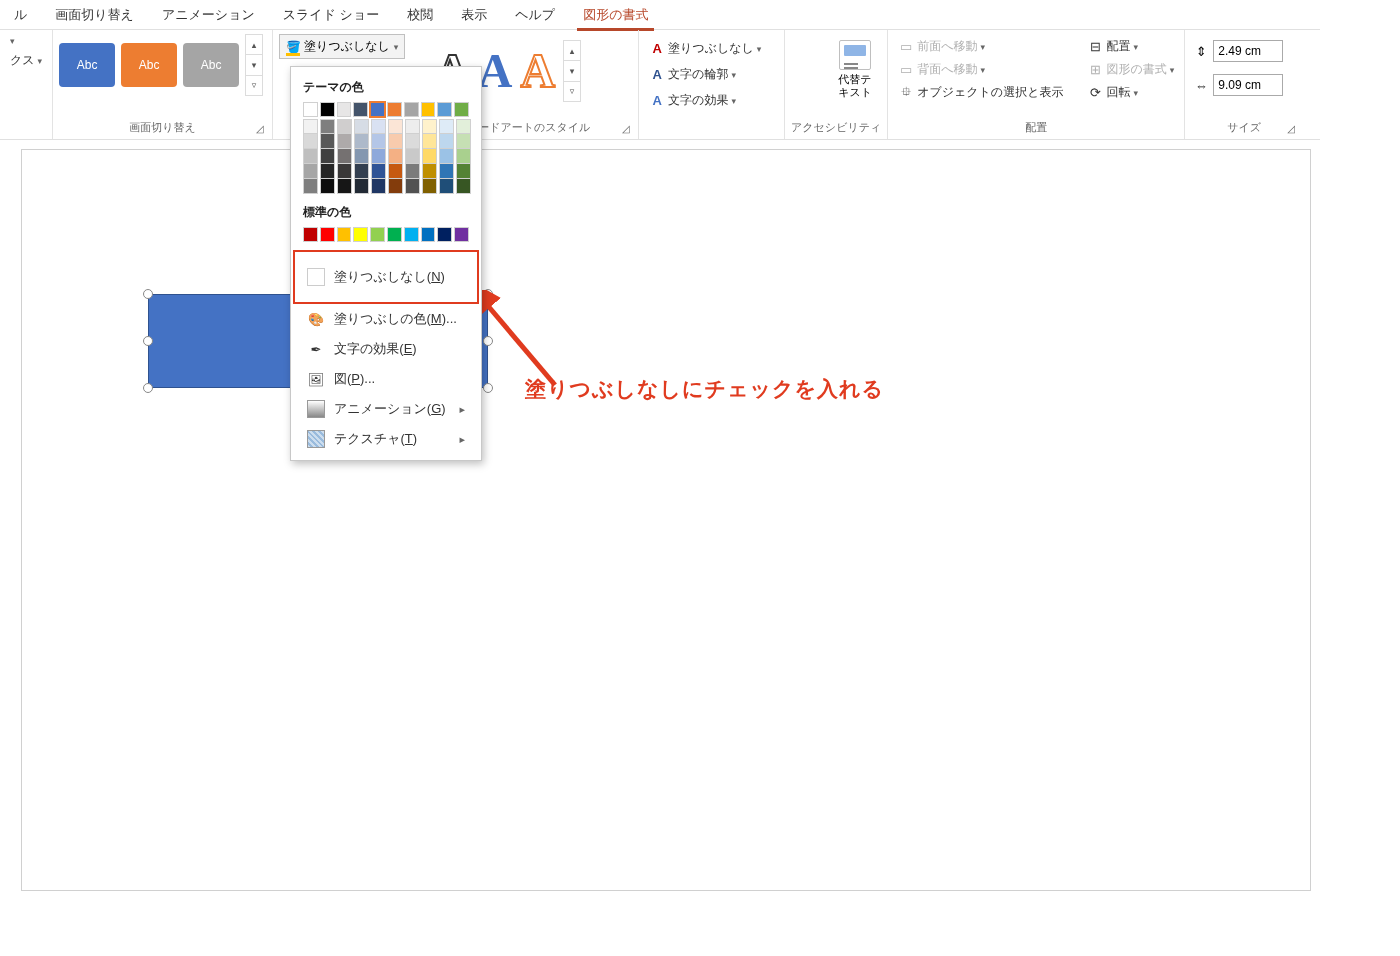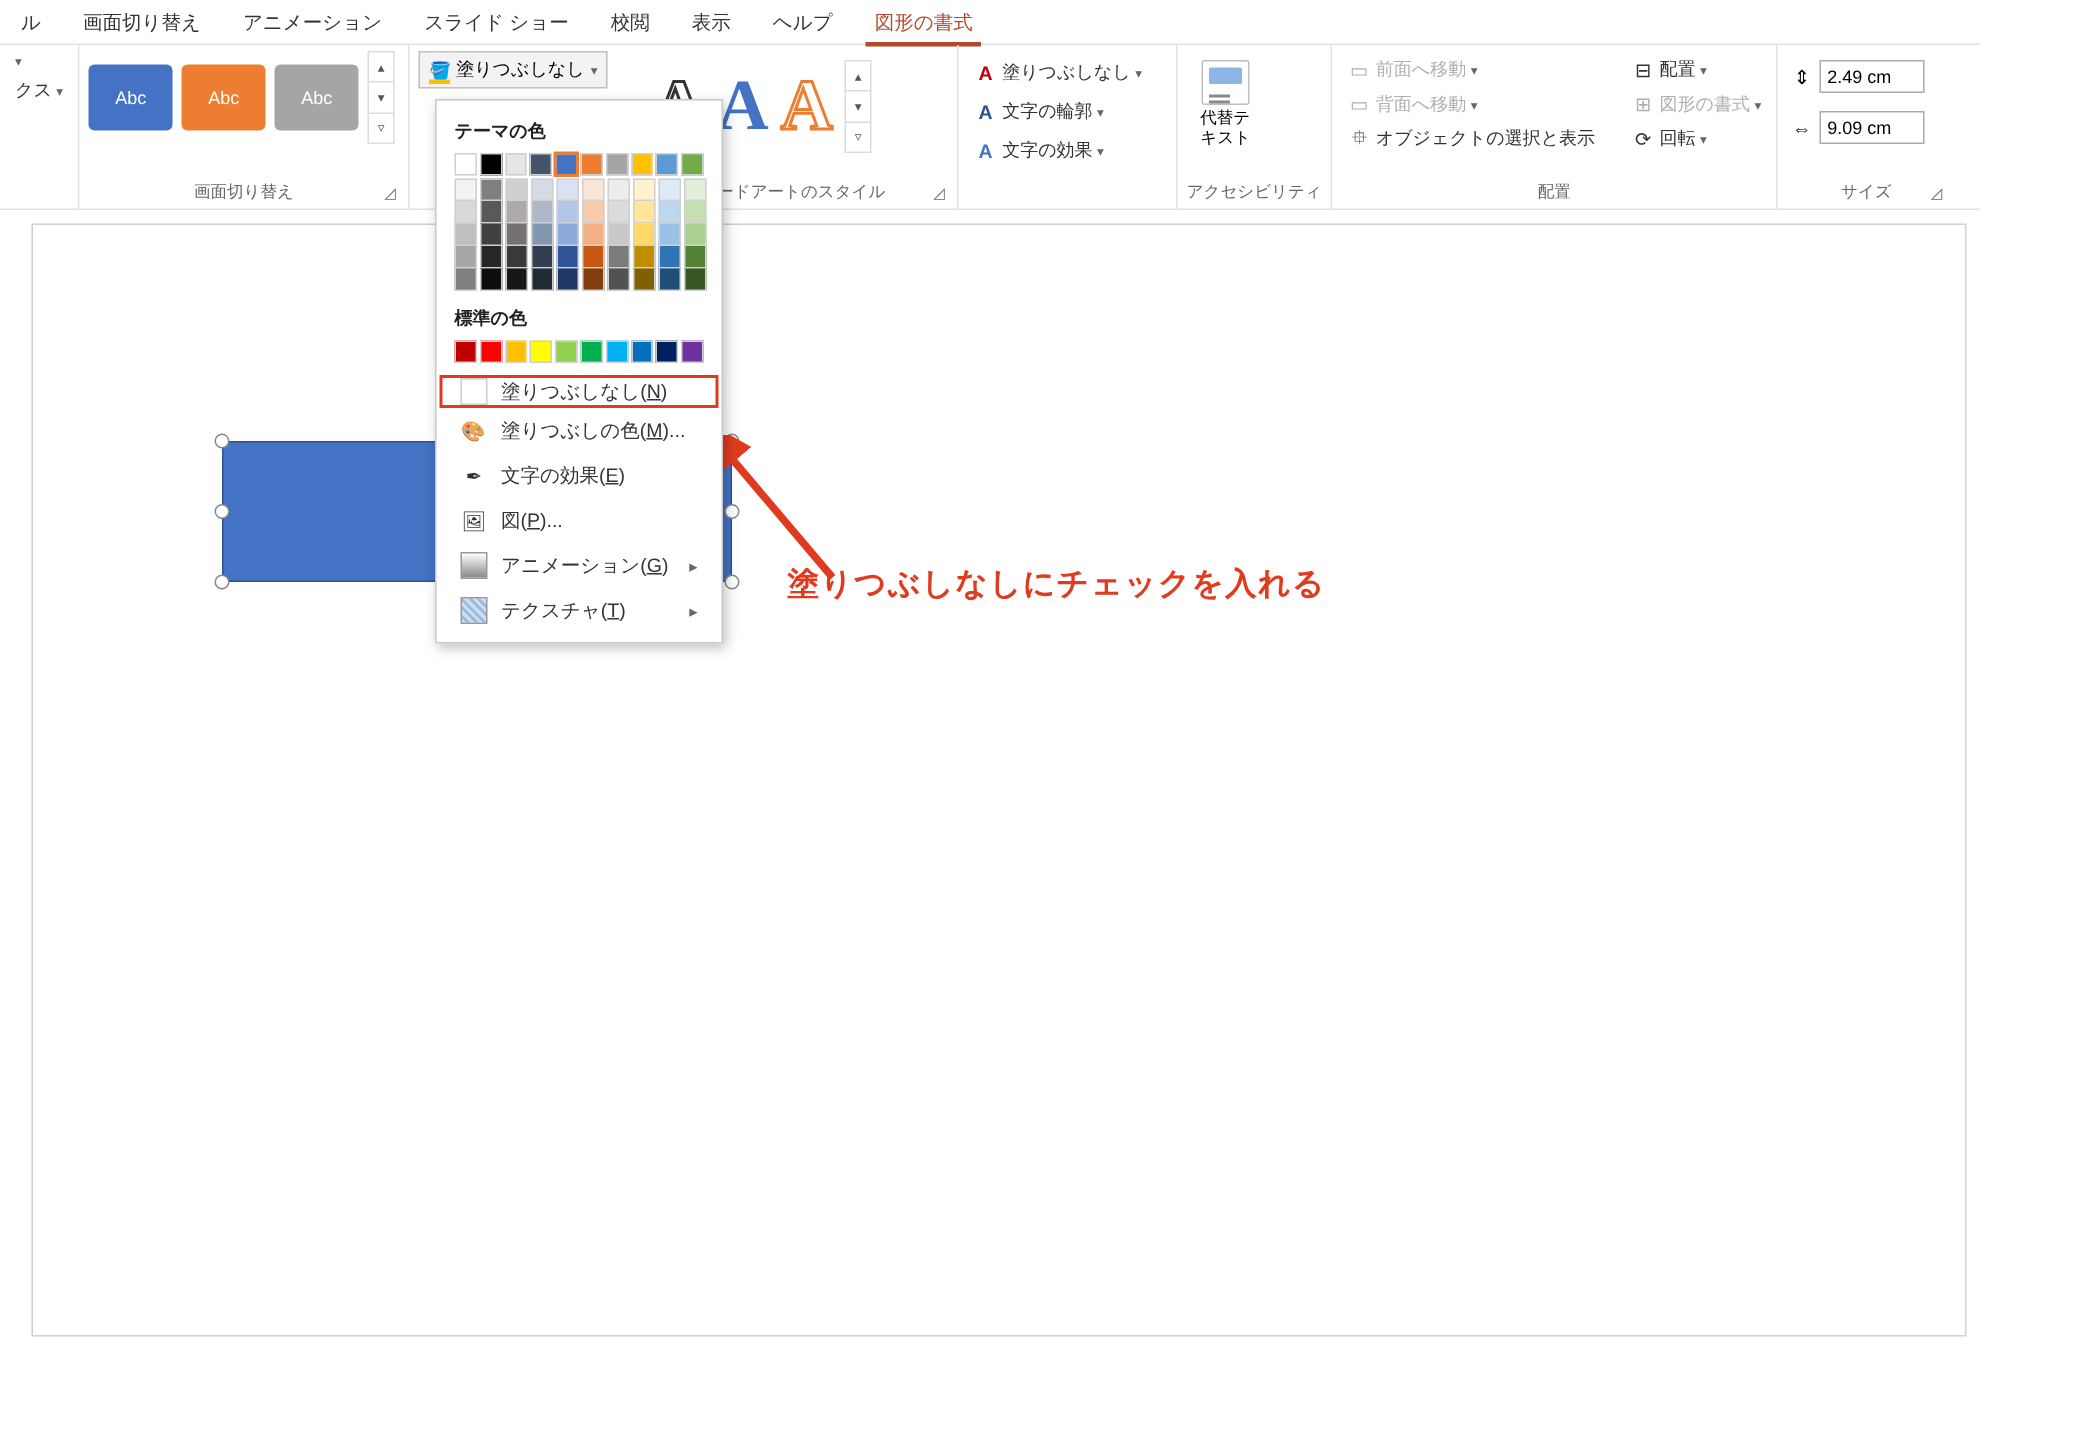--- a/index.html
+++ b/index.html
@@ -60,21 +60,21 @@
     .swatch { width: 15px; height: 15px; border: 1px solid #d0d0d0; cursor: pointer; }
     .swatch.selected { outline: 2px solid #ed7d31; outline-offset: -1px; }
     .tint-grid { display: flex; gap: 2px; margin-bottom: 10px; }
     .tint-col { display: flex; flex-direction: column; gap: 0; }
     .tint-col .swatch { border-top: none; }
     .tint-col .swatch:first-child { border-top:1px solid #d0d0d0; }
     .std-row { display: flex; gap: 2px; margin-bottom: 8px; }
     .menu-item { display: flex; align-items: center; gap: 9px; padding: 6px 4px; font-size: 13px; color: #333; cursor: pointer; }
     .menu-item .mi-icon { width: 18px; height: 18px; display:inline-flex; align-items:center; justify-content:center; }
     .menu-item .chev { margin-left: auto; color: #666; font-size: 11px; }
-    .menu-item.framed { border: 2px solid #e03b1f; margin: 0 -10px; padding: 0 12px; }
+    .menu-item.framed { border: 2px solid #e03b1f; margin: 0 -10px; padding: 16px 12px; }
     .underline-char { text-decoration: underline; }
 
     
     .canvas { position: absolute; left: 22px; top: 150px; right: 10px; bottom: 10px; background: #fff; box-shadow: 0 0 0 1px #d0d0d0; }
     .sel-shape { position: absolute; left: 126px; top: 144px; width: 340px; height: 94px; background: #4472c4; border: 1px solid #2f528f; }
     .handle { position: absolute; width: 10px; height: 10px; background: #fff; border: 1px solid #888; border-radius: 50%; }
     .h-nw{left:-6px;top:-6px;} .h-n{left:50%;top:-6px;margin-left:-5px;} .h-ne{right:-6px;top:-6px;}
     .h-w{left:-6px;top:50%;margin-top:-5px;} .h-e{right:-6px;top:50%;margin-top:-5px;}
     .h-sw{left:-6px;bottom:-6px;} .h-s{left:50%;bottom:-6px;margin-left:-5px;} .h-se{right:-6px;bottom:-6px;}
     .rotate-h { position:absolute; left:50%; top:-28px; margin-left:-6px; width:12px; height:12px; border:1px solid #888; border-radius:50%; background:#fff; }
@@ -174,21 +174,21 @@
         </div>
       <div class="icon-btn">
           <span class="icon-small" style="color:#4472c4;font-weight:bold;">A</span>
           <span>文字の効果</span> 
           <span class="chev-small">▾</span>
         </div>
     </div>
   </div>
 
   <div class="group" style="min-width:80px;">
-    <div class="group-inner" style="justify-content:flex-start;">
+    <div class="group-inner" style="justify-content:flex-end;">
       <div class="alt-btn">
         <div class="alt-icon"></div>
         <div style="font-size:11px;line-height:1.15;"><span>代替テ</span><br><span>キスト</span></div>
       </div>
     </div>
     <div class="group-label">アクセシビリティ</div>
   </div>
 
   <div class="group" style="min-width:296px;">
     <div class="group-inner" style="gap:16px;">

